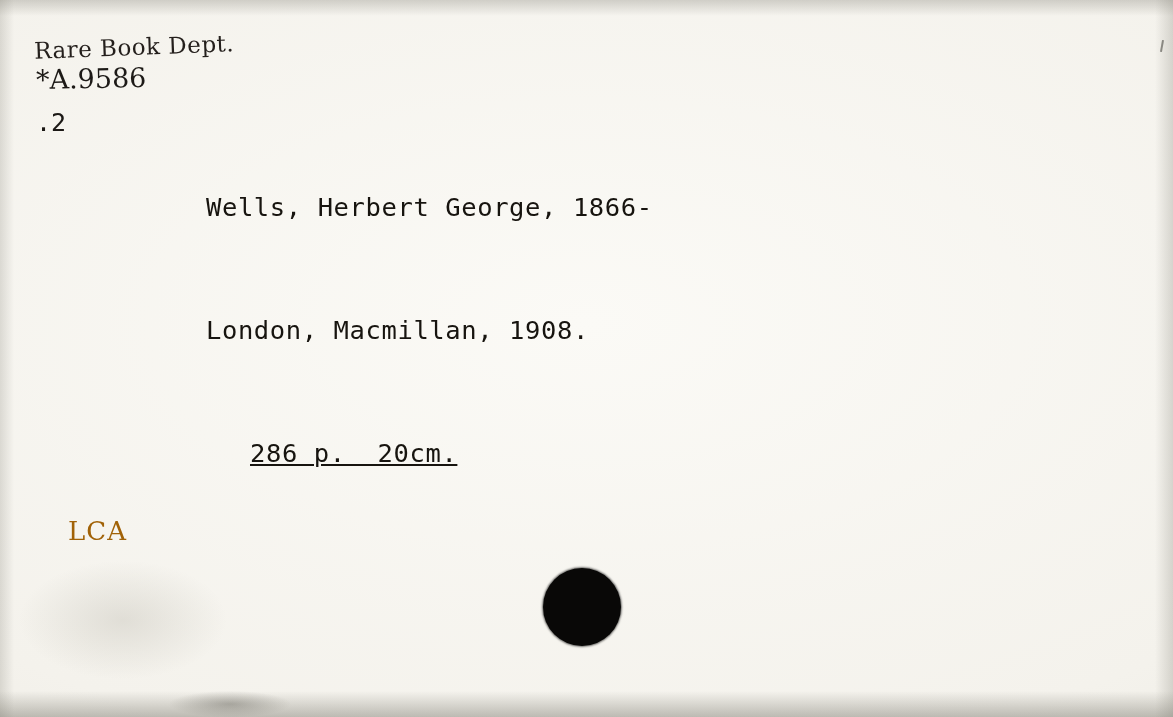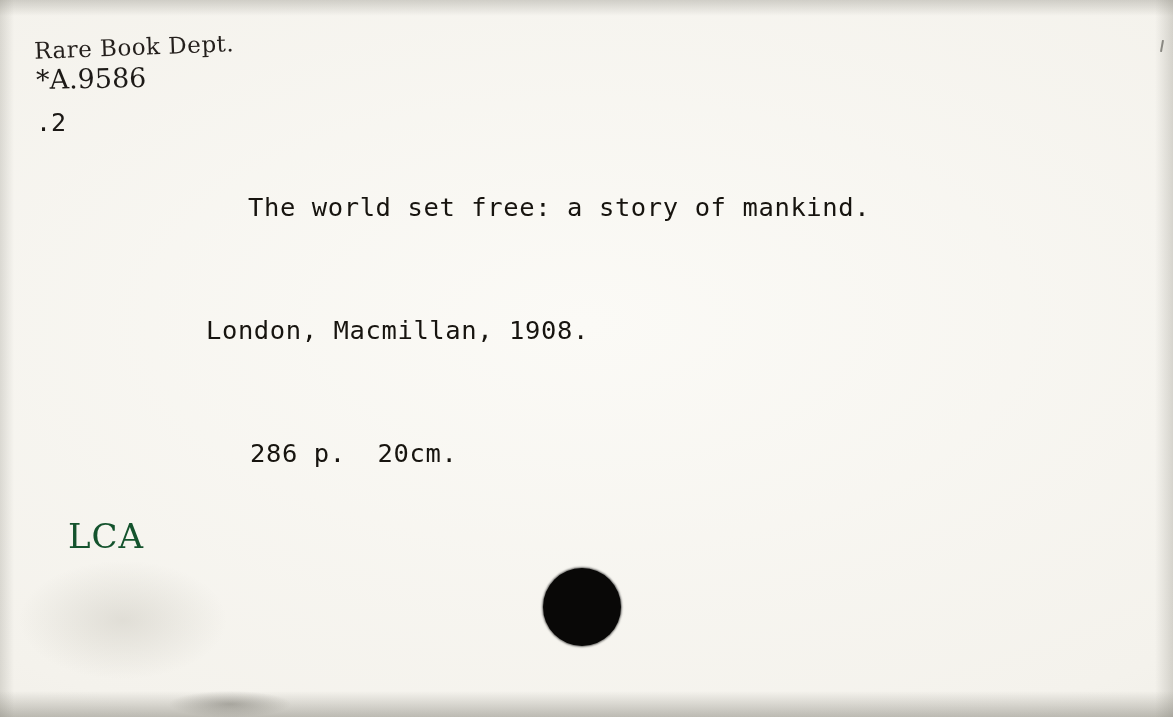--- a/index.html
+++ b/index.html
@@ -100,41 +100,41 @@
     top: 108px;
     font-size: 25px;
     color: #1b1815;
     white-space: nowrap;
   }
   .lca-mark {
     position: absolute;
     left: 68px;
     top: 516px;
     font-family: "DejaVu Serif", "Liberation Serif", serif;
-    font-size: 34px;
+    font-size: 26px;
     letter-spacing: 1px;
-    color: #14532d;
+    color: #a16207;
     white-space: nowrap;
   }
 
   
   .typed-block {
     position: absolute;
     left: 206px;
     top: 105px;
     width: 940px;
     color: #17140f;
     font-size: 25.5px;
     line-height: 41px;
     letter-spacing: 0.6px;
     white-space: pre;
   }
   .line { white-space: pre; }
   .line.indent-1 { padding-left: 42px; }
-  .line.indent-2 { padding-left: 44px; }
+  .line.indent-2 { padding-left: 44px; text-decoration: underline; }
 
   .punch-hole {
     position: absolute;
     left: 543px;
     top: 568px;
     width: 78px;
     height: 78px;
     border-radius: 50%;
     background: #090807;
     box-shadow: 0 0 2px 1px rgba(0,0,0,0.55);
@@ -149,21 +149,21 @@
   <div class="smudge-a"></div>
   <div class="smudge-b"></div>
 
   <div class="dept-stamp">Rare Book Dept.</div>
 
   <div class="callnum-1">*A.9586</div>
 
   <div class="callnum-2">.2</div>
 
   <div class="typed-block">
-    <div class="line indent-1">The world set free: a story of mankind.</div>
+    <div class="line">Wells, Herbert George, 1866-</div>
     <div class="line">London, Macmillan, 1908.</div>
     <div class="line indent-2">286 p.  20cm.</div>
 
     
 
     
     
     
     
 

